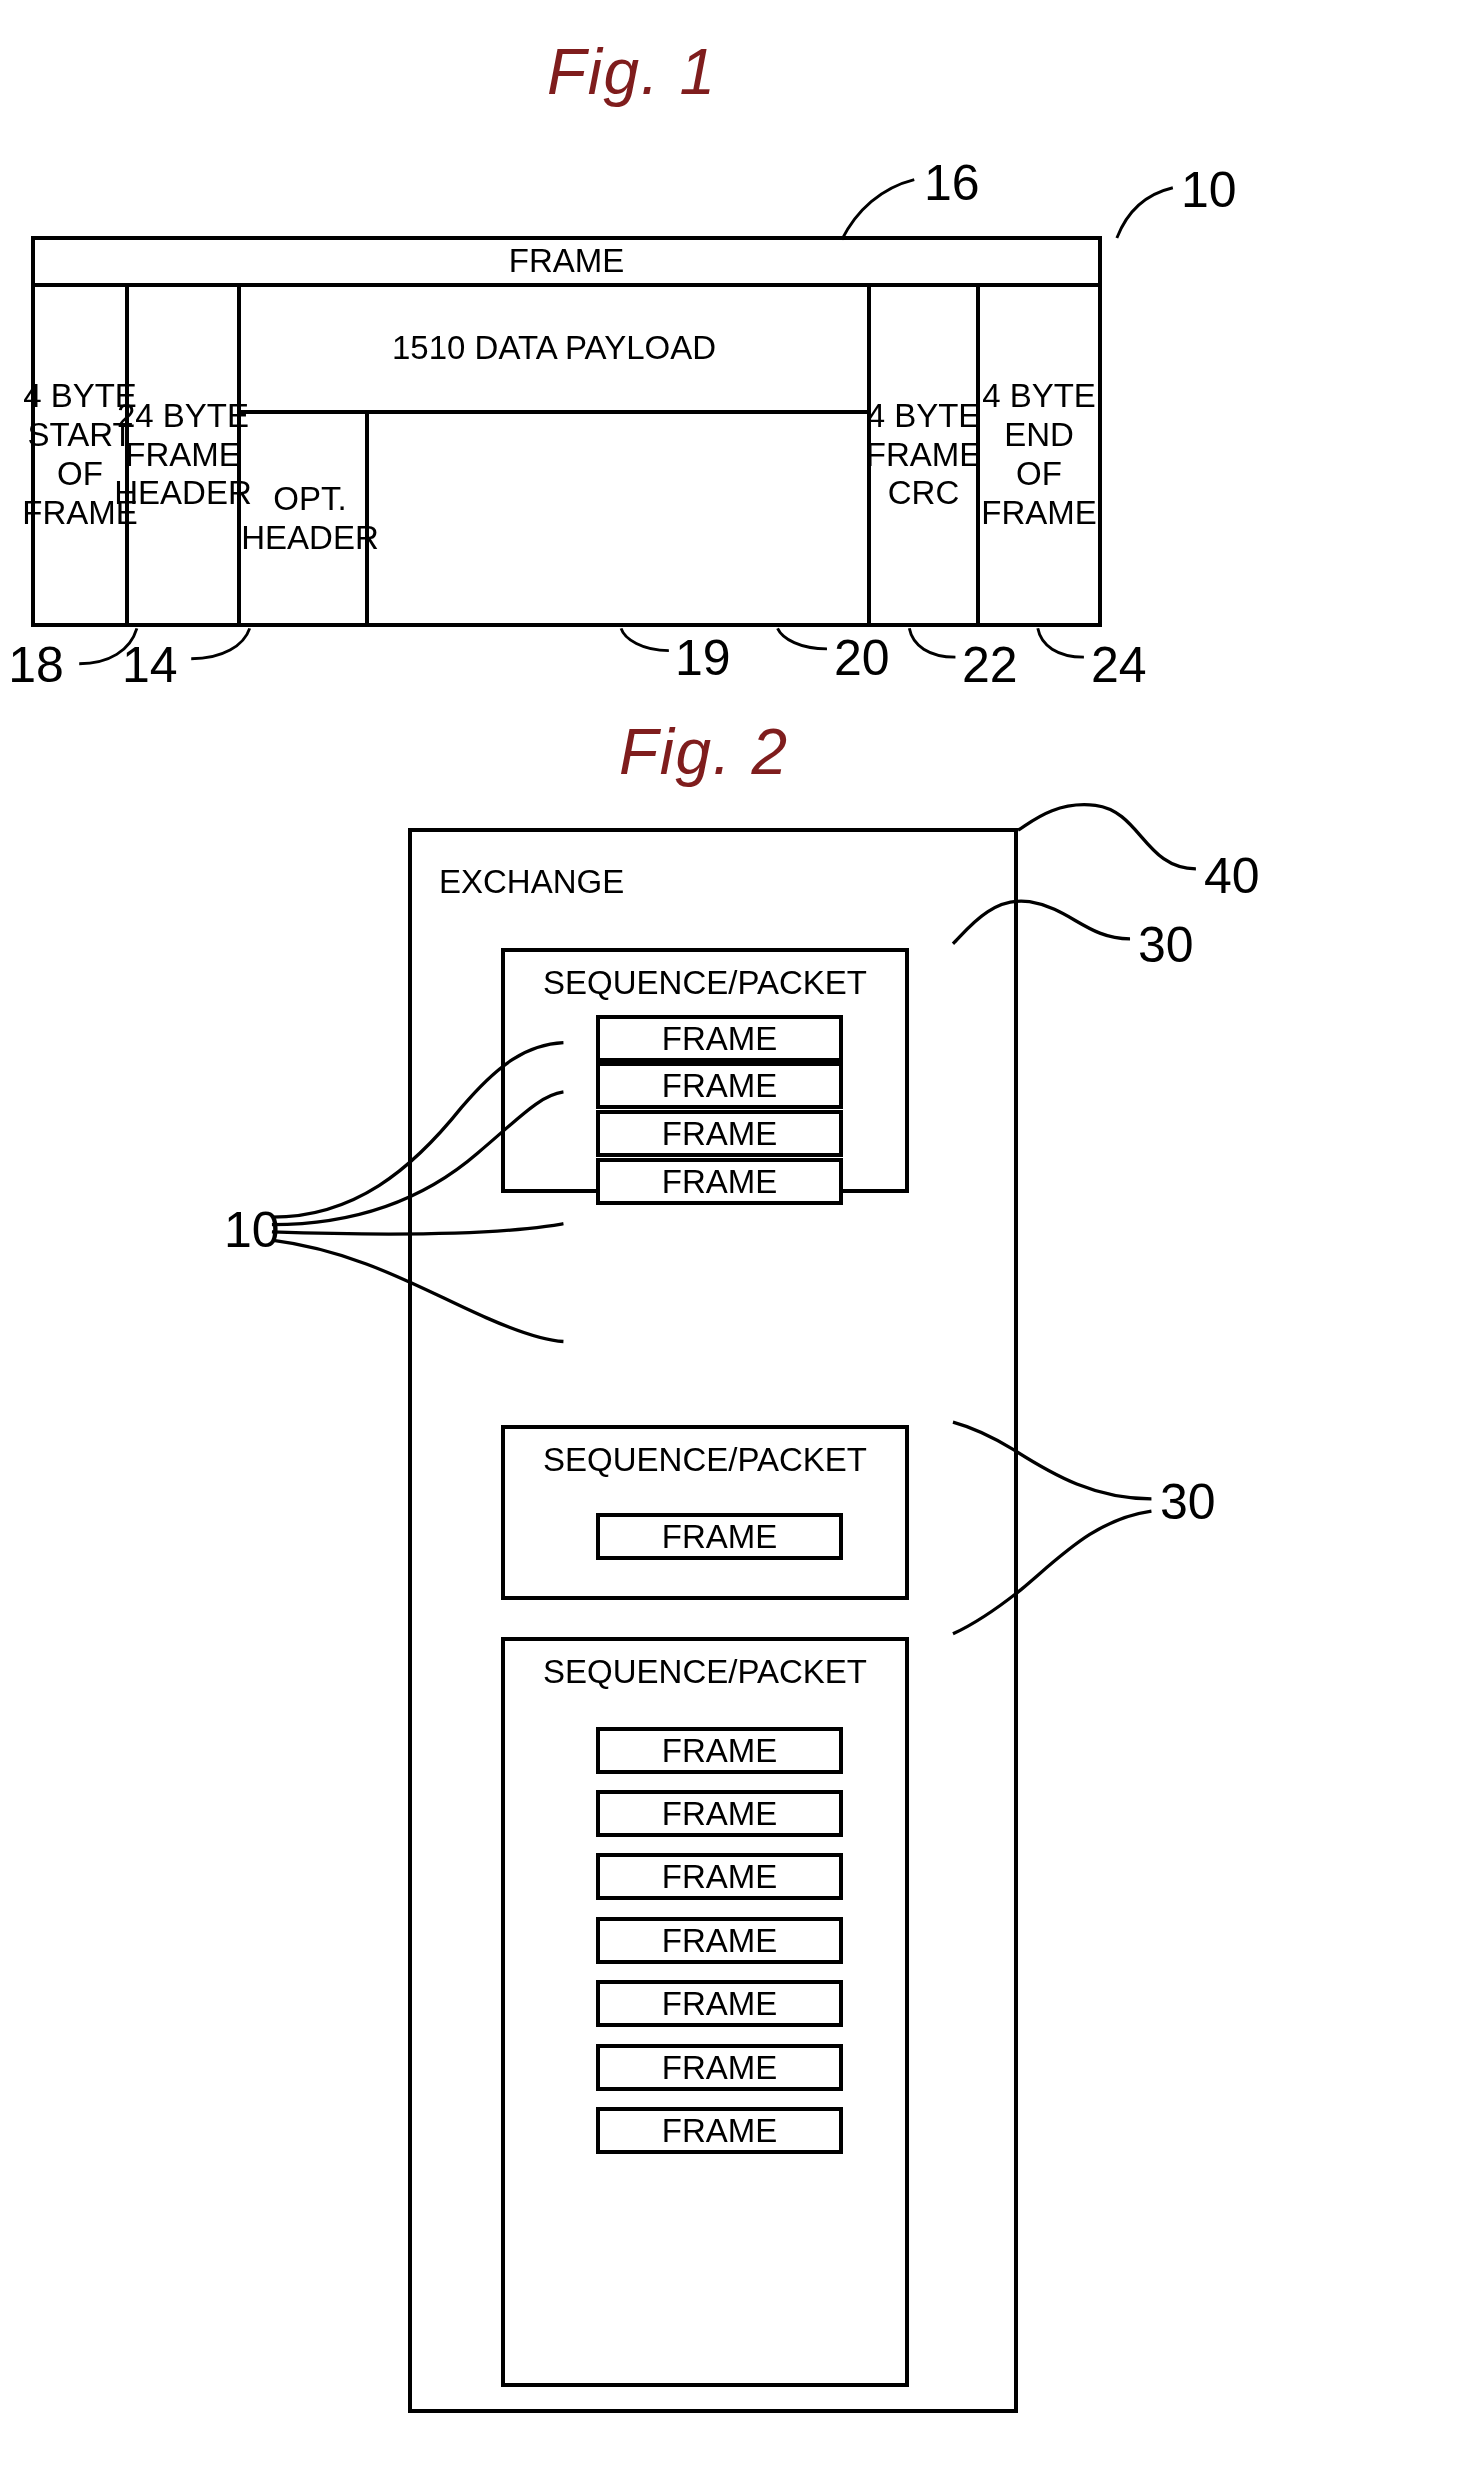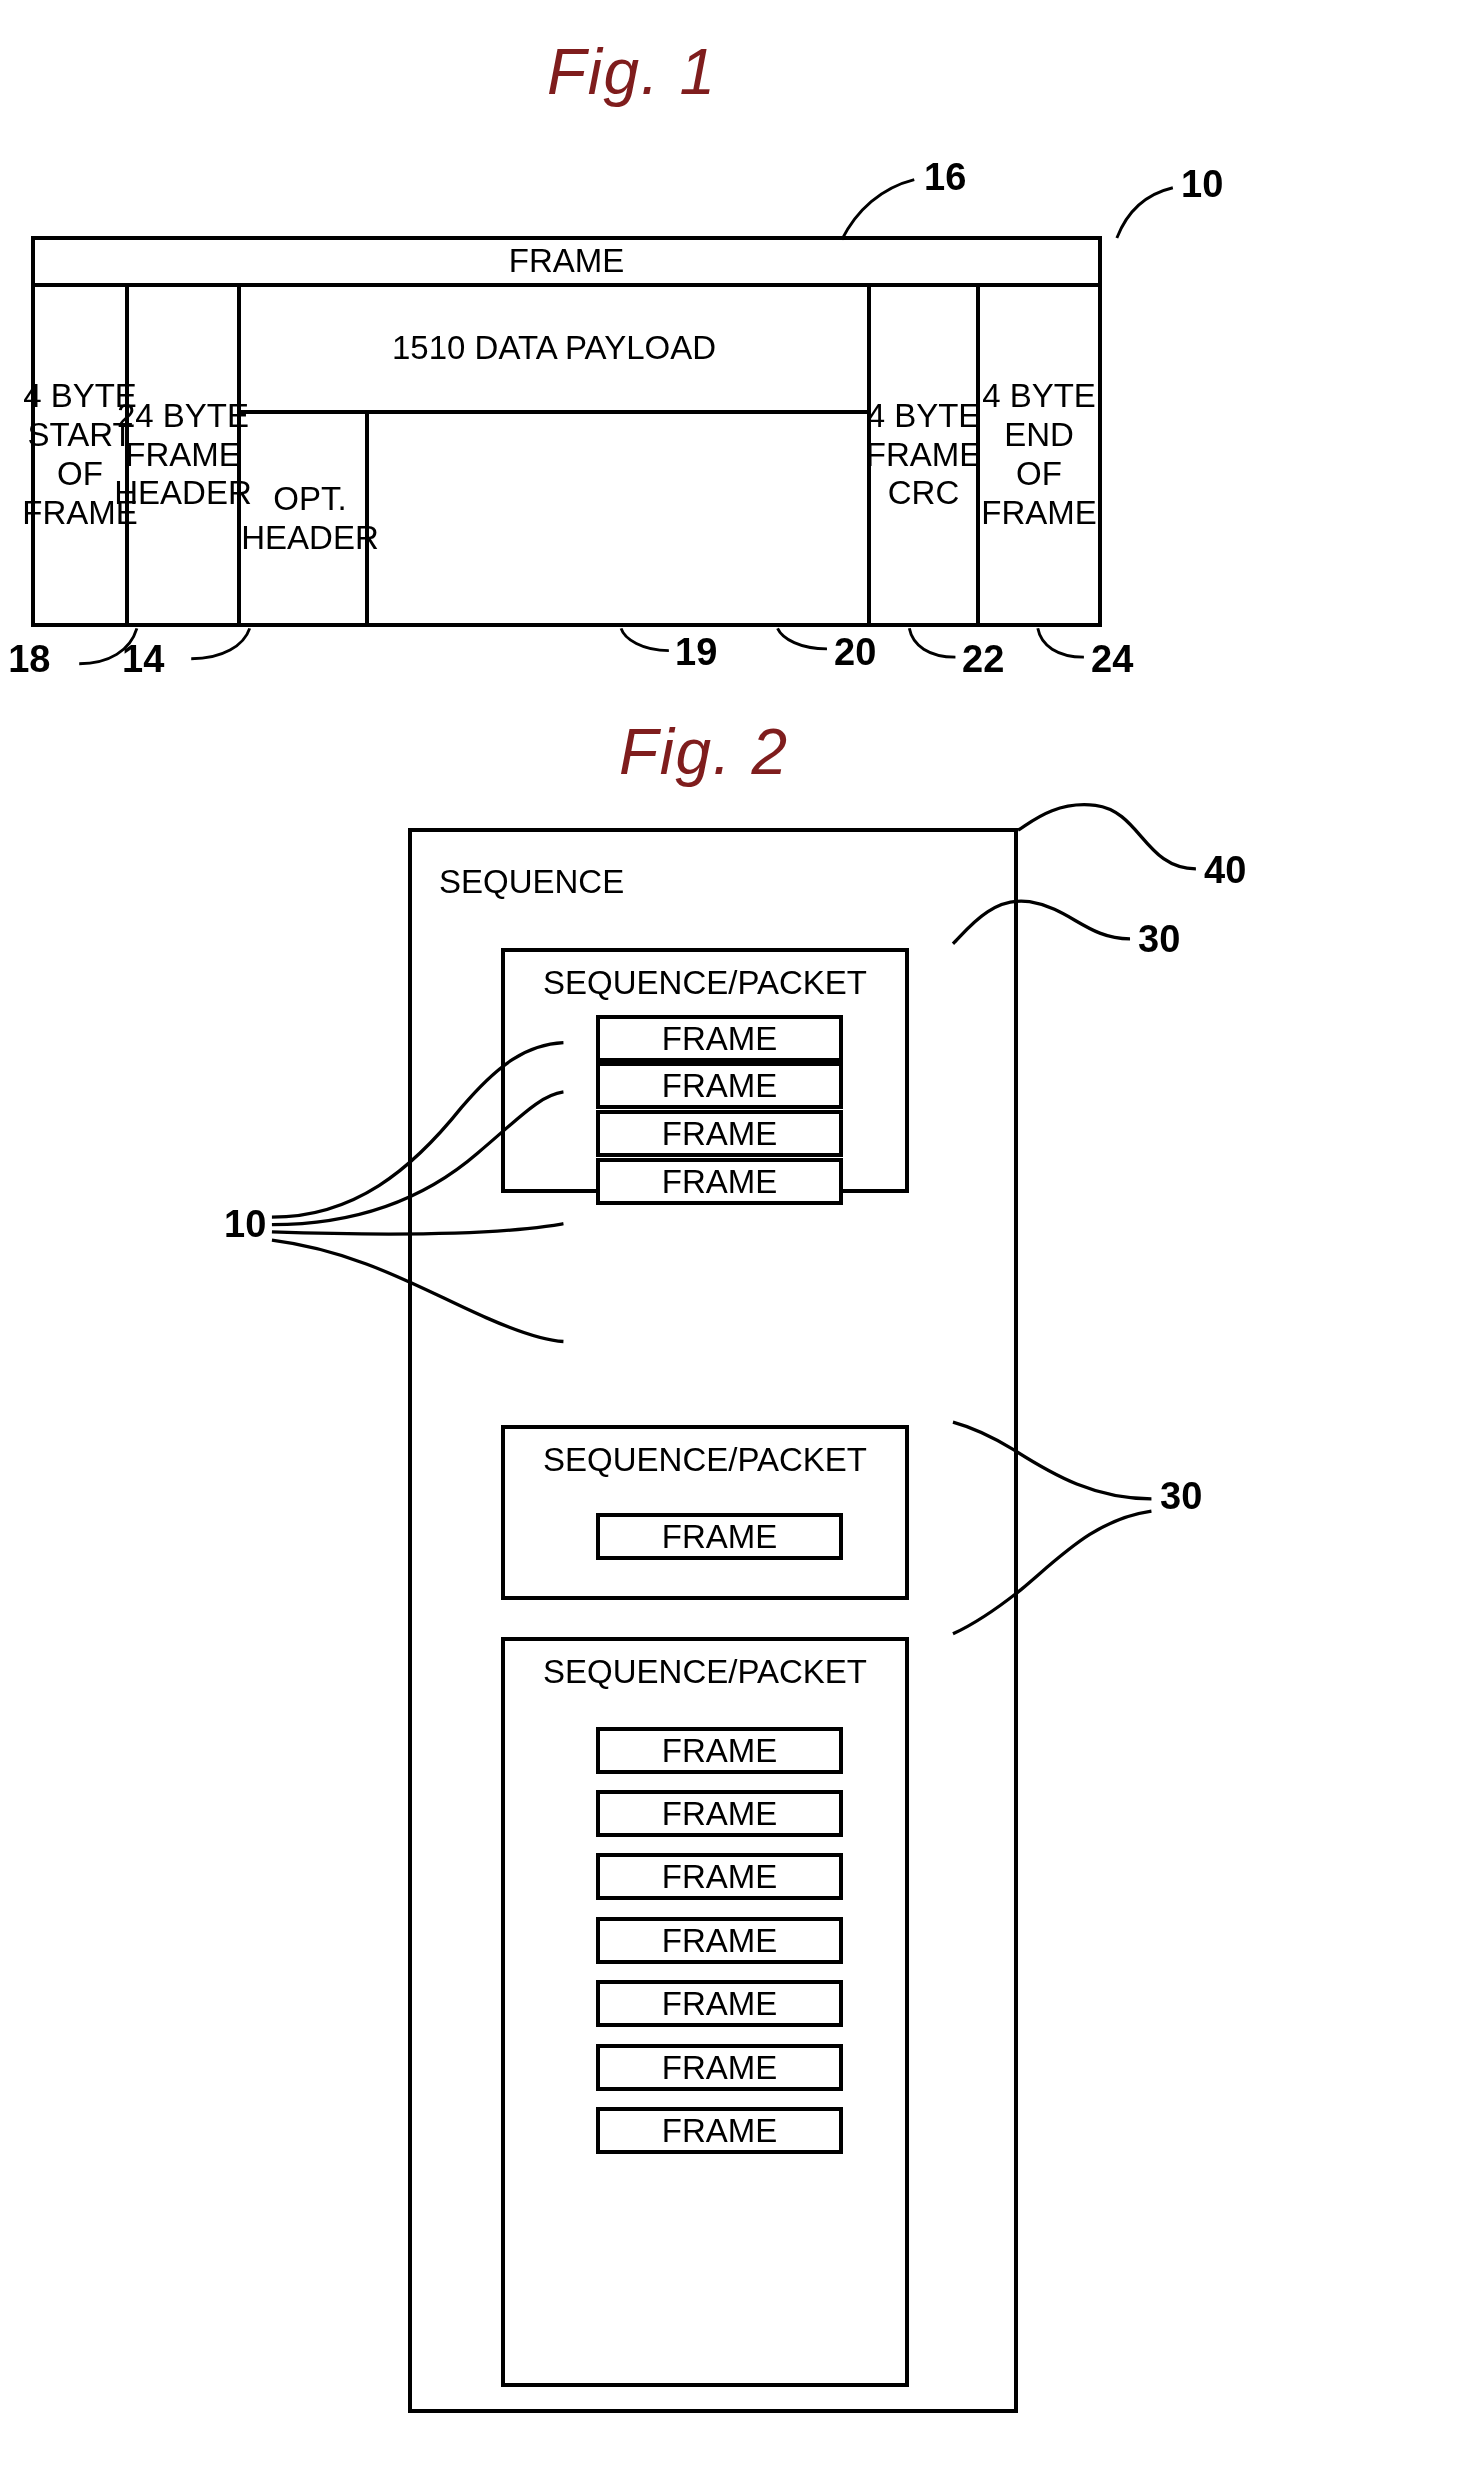--- a/index.html
+++ b/index.html
@@ -26,22 +26,22 @@
     letter-spacing: 1.6px;
     white-space: nowrap;
     color: #7f1d1d;
   }
   #fig1-title { left: 547px; top: 35px; }
   #fig2-title { left: 619px; top: 715px; }
 
   
   .ref-num {
     position: absolute;
-    font-size: 38px;
-    font-weight: bold;
+    font-size: 50px;
+    font-weight: normal;
     color: #000;
     white-space: nowrap;
     line-height: 1;
   }
 
   
   #fig1-table {
     position: absolute;
     left: 31px;
     top: 236px;
@@ -241,21 +241,21 @@
 <div class="ref-num" style="left:8.2px; top:640px;">18</div>
 <div class="ref-num" style="left:122px; top:640px;">14</div>
 <div class="ref-num" style="left:675px; top:633px;">19</div>
 <div class="ref-num" style="left:834px; top:633px;">20</div>
 <div class="ref-num" style="left:962px; top:640px;">22</div>
 <div class="ref-num" style="left:1091px; top:640px;">24</div>
 
 <div class="fig-title" id="fig2-title">Fig. 2</div>
 
 <div id="fig2-exchange">
-  <div id="fig2-exchange-label">SEQUENCE</div>
+  <div id="fig2-exchange-label">EXCHANGE</div>
 
   <div class="seq-box" id="seq-1" style="top:116px; height:245px;">
     <div class="seq-label">SEQUENCE/PACKET</div>
     <div class="frame-box" style="top:63px;">FRAME</div>
     <div class="frame-box" style="top:110px;">FRAME</div>
     <div class="frame-box" style="top:158px;">FRAME</div>
     <div class="frame-box" style="top:206px;">FRAME</div>
   </div>
 
   <div class="seq-box" id="seq-2" style="top:593px; height:175px;">

